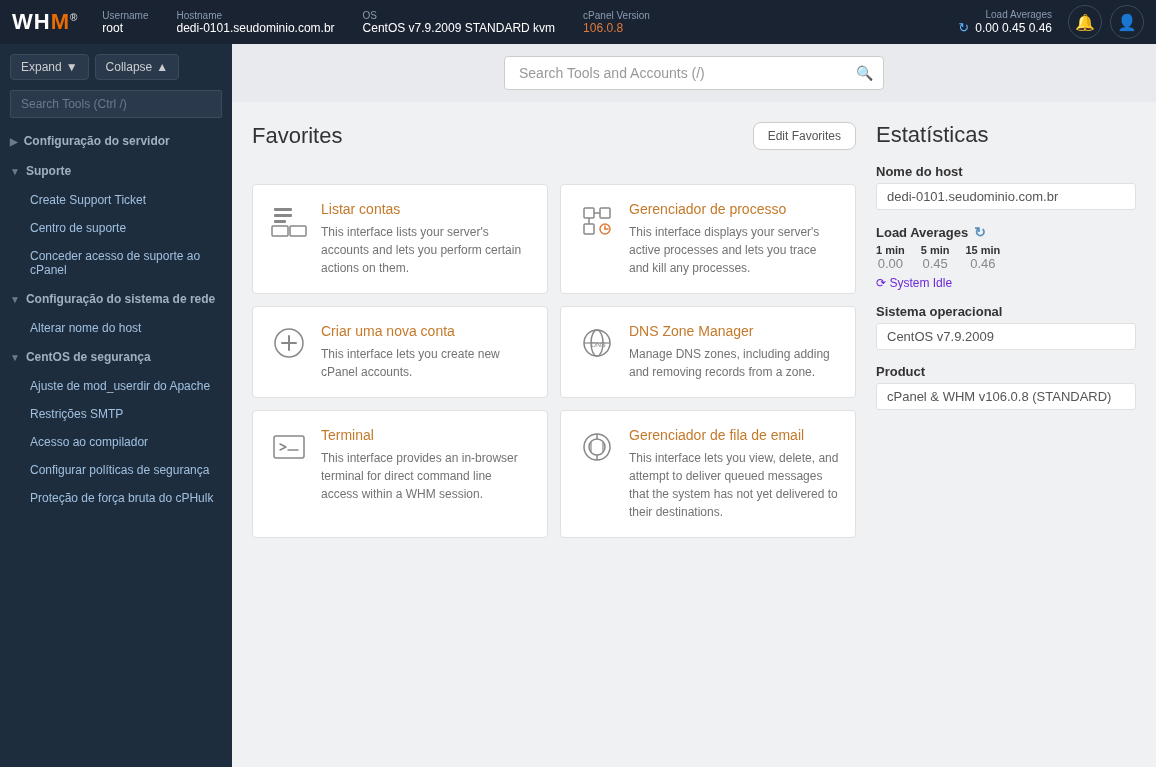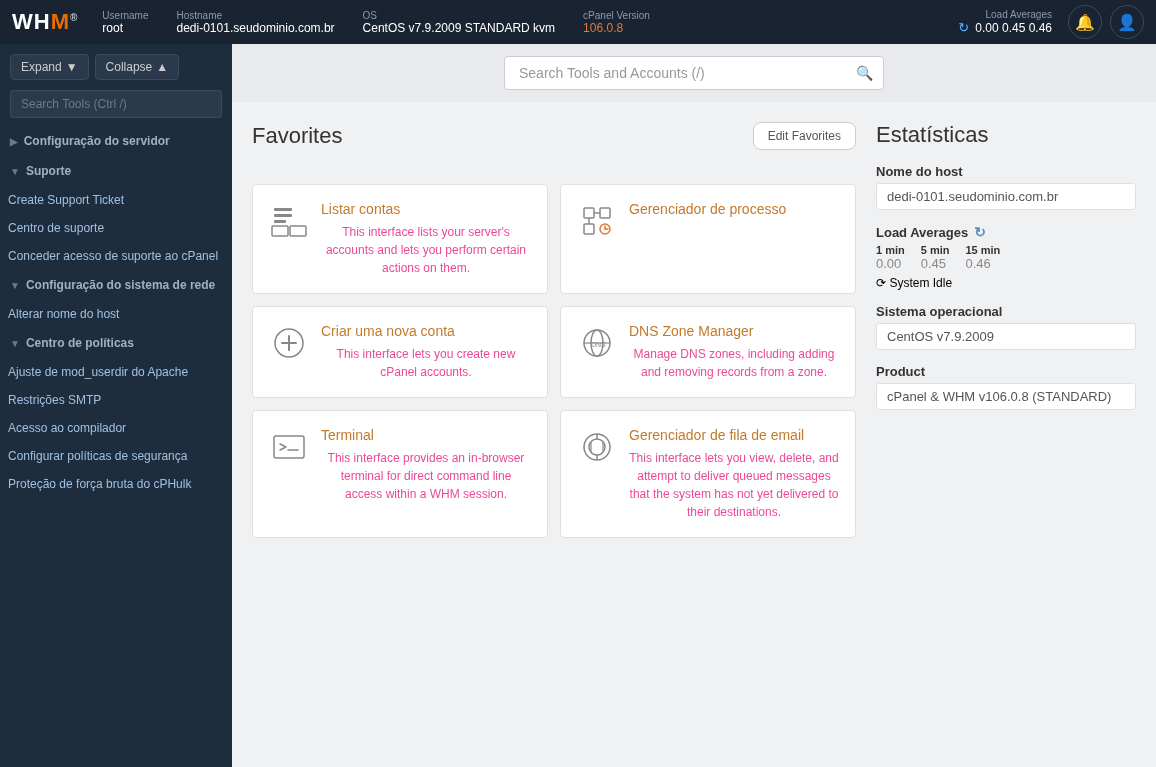--- a/index.html
+++ b/index.html
@@ -121,21 +121,21 @@
       padding: 8px 10px;
       color: #a0b0c0;
       font-size: 12px;
       font-weight: bold;
       cursor: pointer;
       gap: 6px;
     }
     .sidebar-section-header .chevron { font-size: 10px; color: #6a7a8c; }
 
     .sidebar-item {
-      padding: 7px 10px 7px 8px;
+      padding: 7px 10px 7px 30px;
       color: #a0c0e0;
       font-size: 12px;
       cursor: pointer;
       display: flex;
       align-items: center;
     }
 
     
     .content-area {
       flex: 1;
@@ -243,24 +243,23 @@
     }
     .favorite-content { flex: 1; }
     .favorite-title {
       color: #c47a2a;
       font-size: 14px;
       font-weight: normal;
       margin-bottom: 6px;
       text-decoration: none;
     }
     .favorite-desc {
-      color: #ec4899;
+      color: #737373;
       font-size: 12px;
       line-height: 1.5;
-      text-align: center;
     }
 
     
     .stats-section {
       width: 260px;
       flex-shrink: 0;
       overflow-y: auto;
     }
     .stats-section::-webkit-scrollbar { width: 4px; }
     .stats-section::-webkit-scrollbar-thumb { background: #ccc; }
@@ -286,35 +285,35 @@
       background: white;
       border: 1px solid #e0e0e0;
       border-radius: 3px;
       padding: 5px 10px;
     }
     .load-avg-stats {
       display: flex;
       gap: 16px;
       margin-top: 4px;
     }
-    .load-col { display: flex; flex-direction: column; }
+    .load-col { display: flex; flex-direction: column; align-items: center; }
     .load-col .lbl { font-size: 11px; color: #333; font-weight: bold; }
     .load-col .val { font-size: 13px; color: #888; }
     .load-avg-title-row {
       display: flex;
       align-items: center;
       gap: 6px;
       font-size: 13px;
       font-weight: bold;
       color: #333;
       margin-bottom: 4px;
     }
     .load-avg-title-row .refresh-icon { color: #5a8fc0; font-size: 14px; cursor: pointer; }
     .system-idle-link {
-      color: #000000;
+      color: #6d28d9;
       font-size: 12px;
       cursor: pointer;
       text-decoration: none;
     }
   </style>
 </head>
 <body>
 
 <div class="top-bar">
   <div class="logo">
@@ -387,21 +386,21 @@
       <div class="sidebar-section-header">
         <span class="chevron">▼</span>
         <span>Configuração do sistema de rede</span>
       </div>
       <div class="sidebar-item">Alterar nome do host</div>
     </div>
 
     <div class="sidebar-section">
       <div class="sidebar-section-header">
         <span class="chevron">▼</span>
-        <span>Centro de políticas</span>
+        <span>CentOS de segurança</span>
       </div>
       <div class="sidebar-item">Ajuste de mod_userdir do Apache</div>
       <div class="sidebar-item">Restrições SMTP</div>
       <div class="sidebar-item">Acesso ao compilador</div>
       <div class="sidebar-item">Configurar políticas de segurança</div>
       <div class="sidebar-item">Proteção de força bruta do cPHulk</div>
     </div>
   </div>
 
   <div class="content-area">
@@ -447,20 +446,21 @@
                 <rect x="6" y="22" width="10" height="10" rx="1" fill="none" stroke="#888" stroke-width="1.5"></rect>
                 <circle cx="27" cy="27" r="5" fill="none" stroke="#e07b39" stroke-width="1.5"></circle>
                 <line x1="27" y1="24" x2="27" y2="27" stroke="#e07b39" stroke-width="1.5" stroke-linecap="round"></line>
                 <line x1="27" y1="27" x2="30" y2="27" stroke="#e07b39" stroke-width="1.5" stroke-linecap="round"></line>
                 <line x1="16" y1="11" x2="22" y2="11" stroke="#888" stroke-width="1.5"></line>
                 <line x1="11" y1="16" x2="11" y2="22" stroke="#888" stroke-width="1.5"></line>
               </svg>
             </div>
             <div class="favorite-content">
               <div class="favorite-title">Gerenciador de processo</div>
+              <div class="favorite-desc">This interface displays your server's active processes and lets you trace and kill any processes.</div>
             </div>
           </div>
 
           <div class="favorite-card">
             <div class="favorite-icon">
               <svg width="38" height="38" viewBox="0 0 38 38" fill="none" xmlns="http://www.w3.org/2000/svg">
                 <circle cx="19" cy="19" r="14" fill="none" stroke="#888" stroke-width="1.5"></circle>
                 <line x1="19" y1="12" x2="19" y2="26" stroke="#888" stroke-width="2" stroke-linecap="round"></line>
                 <line x1="12" y1="19" x2="26" y2="19" stroke="#888" stroke-width="2" stroke-linecap="round"></line>
               </svg>

